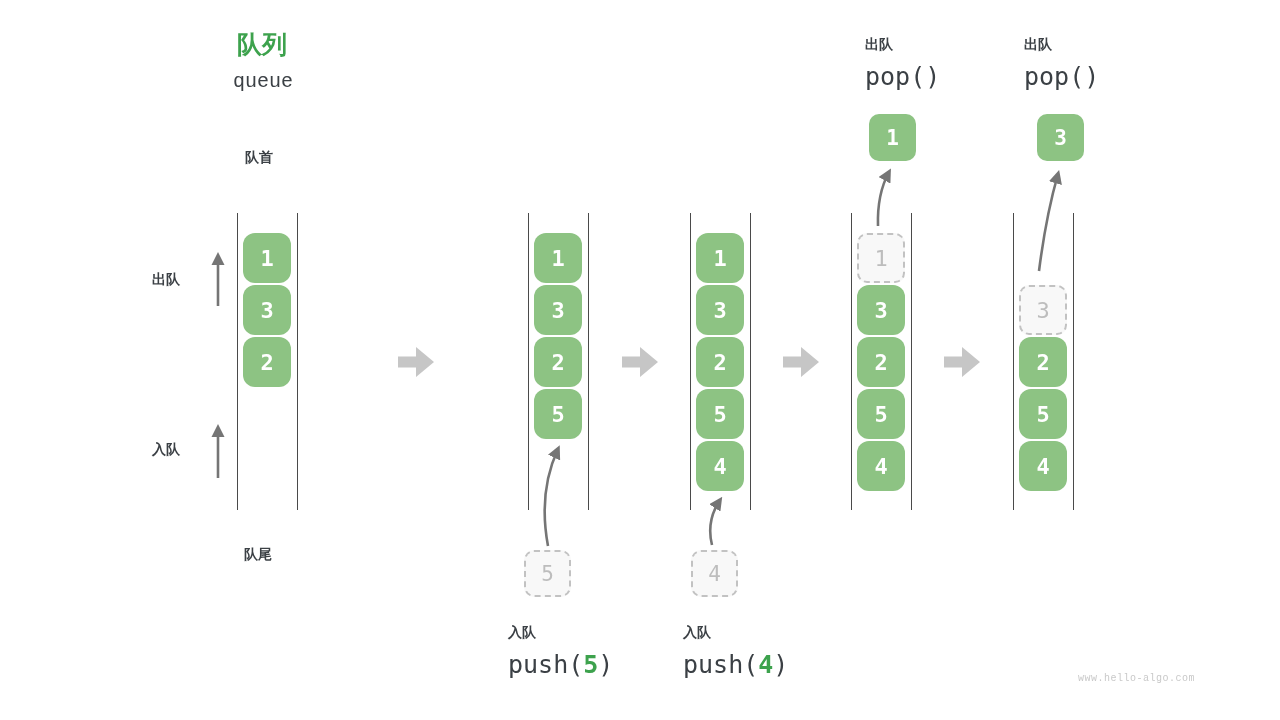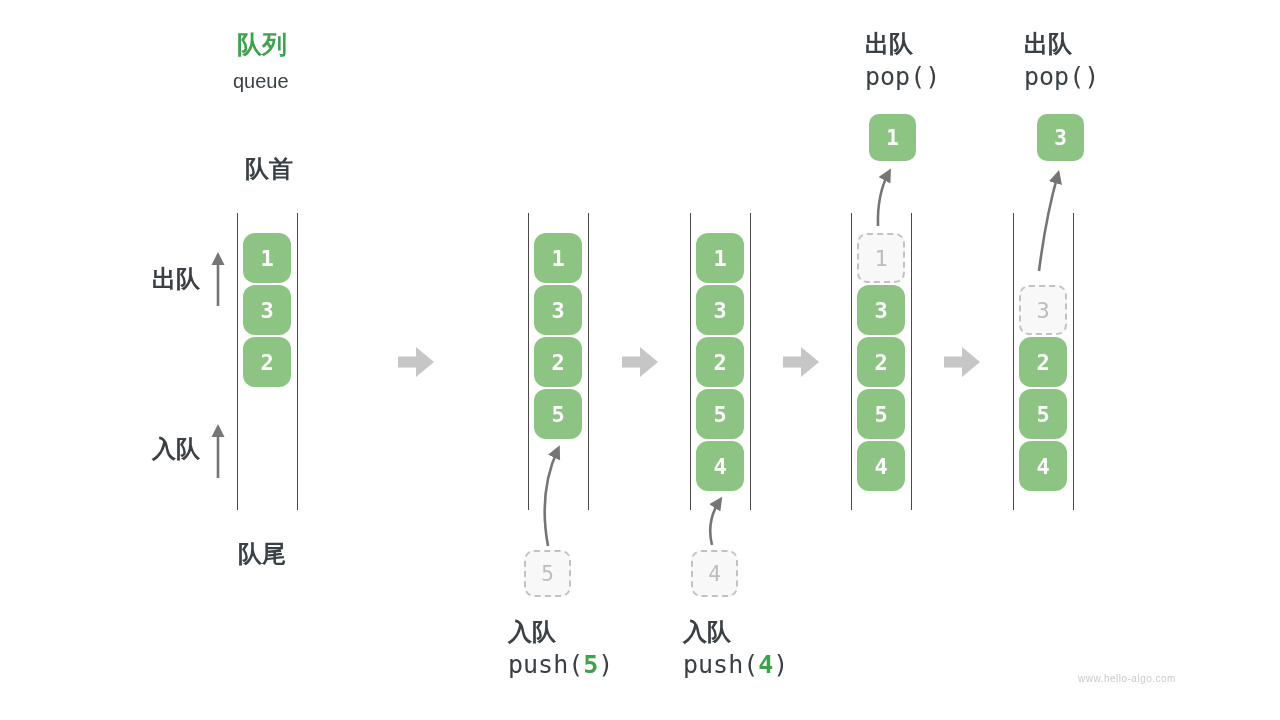--- a/index.html
+++ b/index.html
@@ -5,26 +5,26 @@
   :root{
     --accent-green:#3DA24D; --cell-green:#8DC383; --cell-text:#FFFFFF;
     --dashed-border:#C2C2C2; --dashed-fill:#F8F8F8; --dashed-text:#BDBDBD;
     --column-line:#4A4A4A; --text-dark:#3B4045; --flow-arrow:#C6C6C6;
     --motion-arrow:#757575; --watermark:#C9C9C9;
   }
   html,body{margin:0;padding:0;}
   body{width:1280px;height:720px;position:relative;background:#FFFFFF;overflow:hidden;
        font-family:"Liberation Sans","DejaVu Sans",sans-serif;color:var(--text-dark);}
   .abs{position:absolute;}
-  .zh{font-weight:bold;font-size:24px;line-height:26px;color:var(--text-dark);}
-  .mono{font-family:Liberation Sans, sans-serif;}
+  .zh{font-weight:bold;font-size:14px;line-height:26px;color:var(--text-dark);}
+  .mono{font-family:Liberation Mono, monospace;}
   .title-zh{left:237px;top:30px;font-size:25px;line-height:28px;color:var(--accent-green);font-weight:bold;}
   .title-en{left:233px;top:70px;font-size:20px;color:var(--text-dark);}
-  .lbl-front{left:245px;top:156px;}
-  .lbl-rear{left:238px;top:541px;}
+  .lbl-front{left:245px;top:144px;}
+  .lbl-rear{left:244px;top:541px;}
   .lbl-deq{left:152px;top:266px;}
   .lbl-enq{left:152px;top:436px;}
   .col{position:absolute;top:213px;width:61px;height:297px;box-sizing:border-box;
        border-left:1.5px solid var(--column-line);border-right:1.5px solid var(--column-line);}
   .col-1{left:237px}.col-2{left:528px}.col-3{left:690px}.col-4{left:851px}.col-5{left:1013px}
   .cell{position:absolute;left:5px;width:48px;height:50px;border-radius:12px;
         background:var(--cell-green);color:var(--cell-text);
         font-family:"DejaVu Sans Mono",monospace;font-weight:bold;font-size:22px;
         display:flex;align-items:center;justify-content:center;}
   .cell.dashed{background:var(--dashed-fill);border:2px dashed var(--dashed-border);

